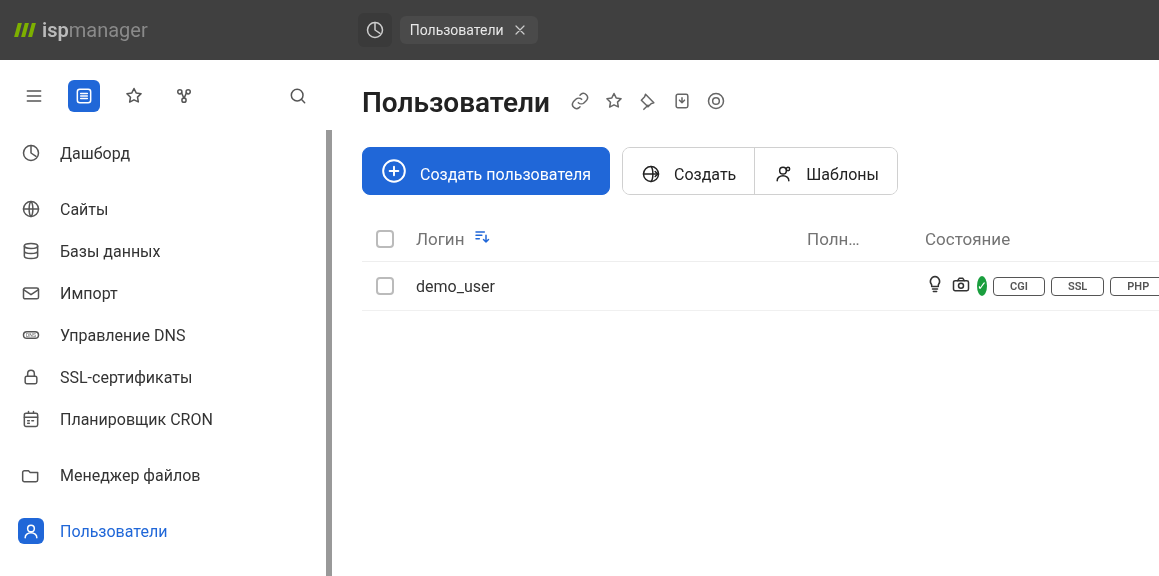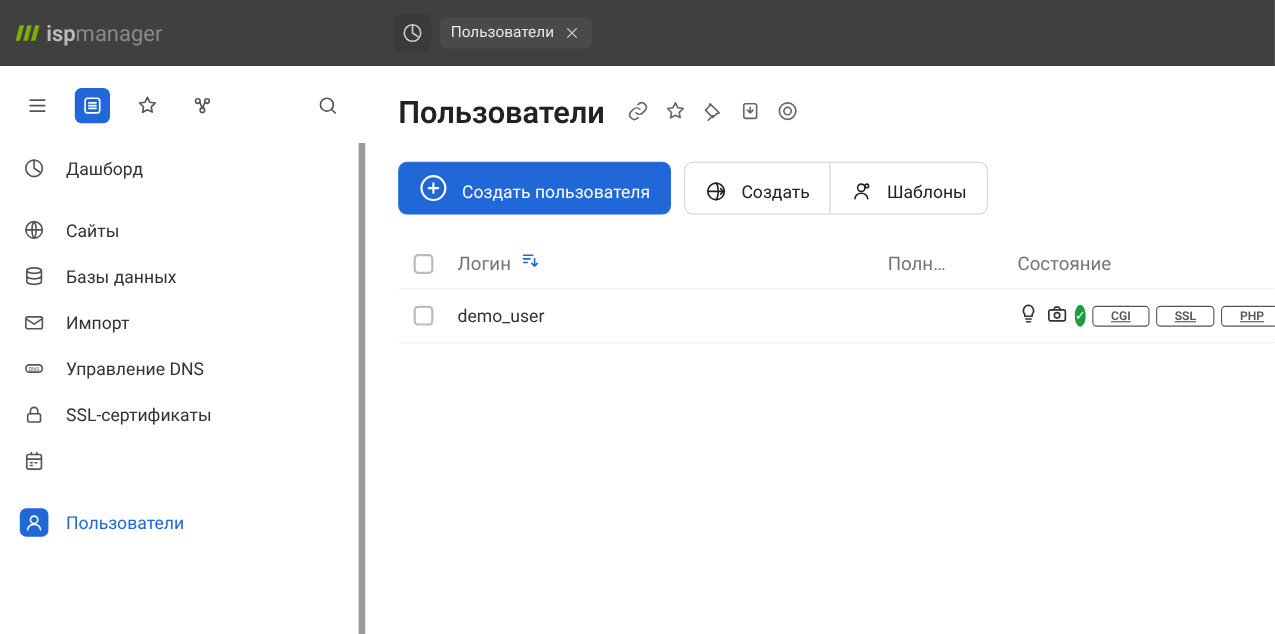--- a/index.html
+++ b/index.html
@@ -53,21 +53,21 @@
 .th-login { flex: 1; display: flex; align-items: center; gap: 6px; }
 .th-full { width: 90px; margin-left: 16px; }
 .th-state { width: 220px; margin-left: 28px; }
 .sort-icon { color: #2067d8; }
 
 .trow { display: flex; align-items: center; padding: 12px 14px; border-bottom: 1px solid #f0f0f0; font-size: 16px; }
 .td-check { width: 40px; }
 .td-login { flex: 1; color: #333; }
 .td-full { width: 90px; }
 .td-state { width: 220px; display: flex; gap: 6px; align-items: center; }
-.state-badge { font-size: 11px; font-weight: 600; padding: 2px 16px; border-radius: 4px; border: 1.5px solid #555; color: #555; text-decoration: underline; }
+.state-badge { font-size: 11px; font-weight: 600; padding: 2px 16px; border-radius: 4px; border: 1.5px solid #555; color: #555; }
 .state-ok { width: 20px; height: 20px; background: #1a9e3e; border-radius: 50%; display: flex; align-items: center; justify-content: center; color: #fff; font-size: 12px; }
 
 .checkbox { width: 18px; height: 18px; border: 2px solid #bbb; border-radius: 4px; cursor: pointer; }
 
 svg { width: 20px; height: 20px; stroke: currentColor; fill: none; stroke-width: 1.8; stroke-linecap: round; stroke-linejoin: round; }
 .plus-circle svg { width: 26px; height: 26px; }
 </style>
 </head>
 <body>
 
@@ -191,23 +191,32 @@
             </span>
           <span>SSL-сертификаты</span>
         </div>
         <div class="nav-item">
           <span class="nav-icon">
               <svg viewBox="0 0 24 24">
                 <rect x="4" y="5" width="16" height="16" rx="2"></rect>
                 <path d="M4 10h16M9 5V3M15 5V3M8 14h2M13 14h2M8 17h2"></path>
               </svg>
             </span>
+          <span>Планировщик CRON</span>
         </div>
       </div>
       <div class="nav-group">
+        <div class="nav-item">
+          <span class="nav-icon">
+              <svg viewBox="0 0 24 24">
+                <path d="M4 7h5l2 2h9v9a2 2 0 01-2 2H4a2 2 0 01-2-2V9a2 2 0 012-2z"></path>
+              </svg>
+            </span>
+          <span>Менеджер файлов</span>
+        </div>
       </div>
       <div class="nav-group">
         <div class="nav-item active">
           <span class="nav-icon">
               <svg viewBox="0 0 24 24">
                 <circle cx="12" cy="9" r="4"></circle>
                 <path d="M5 20c0-3.3 3.1-6 7-6s7 2.7 7 6"></path>
               </svg>
             </span>
           <span>Пользователи</span>

